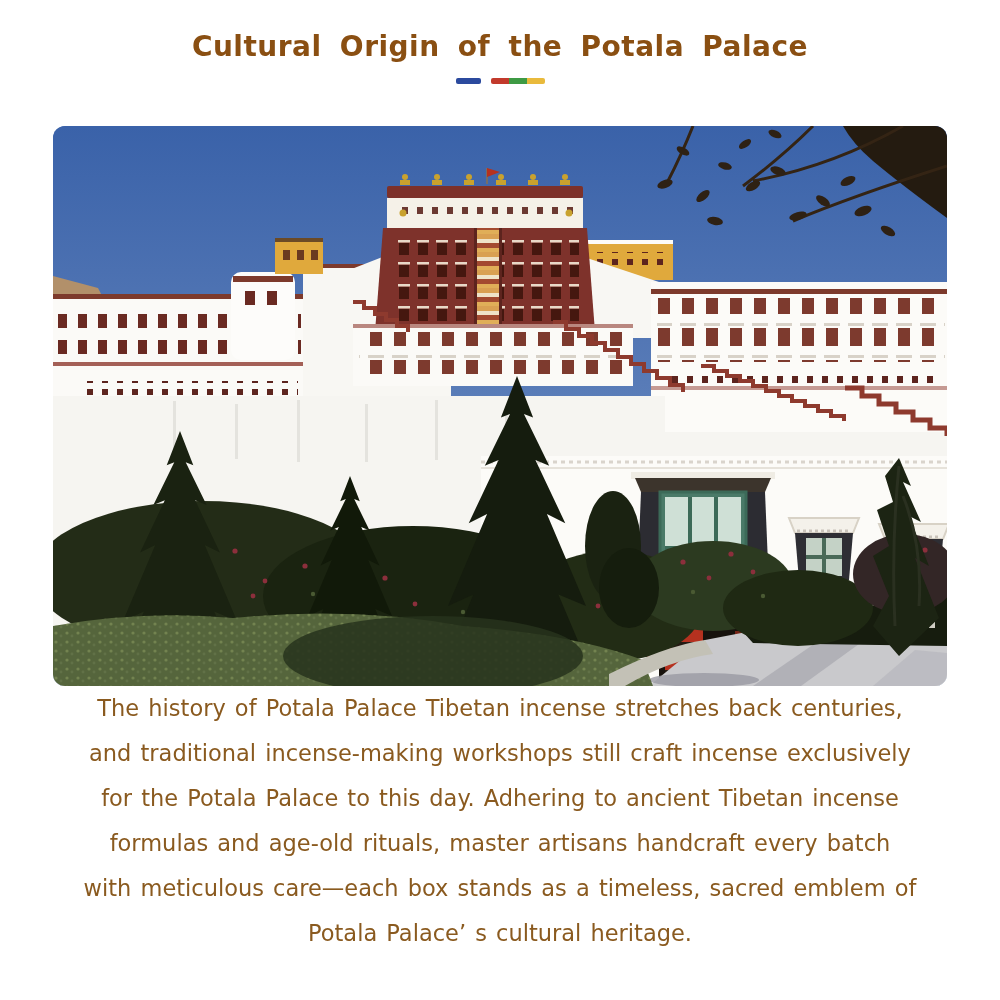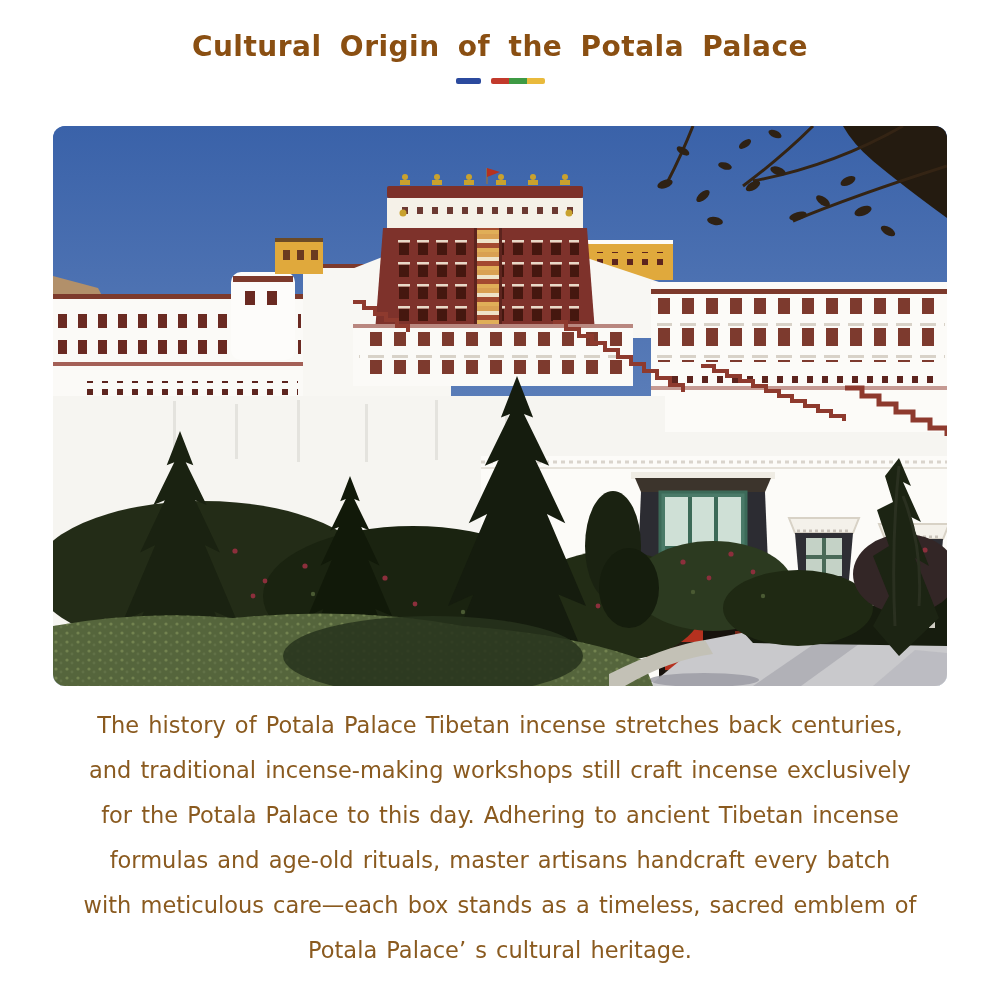--- a/index.html
+++ b/index.html
@@ -8,21 +8,21 @@
   .title{margin:0;font-size:28px;font-weight:700;color:#8a4f12;letter-spacing:.5px;word-spacing:8px;}
   .divider{margin-top:14px;display:flex;justify-content:center;align-items:center;gap:10px;height:7px;}
   .dash-blue{width:25px;height:6px;background:#2b4a9e;border-radius:2px;display:block;}
   .tri{display:flex;border-radius:2px;overflow:hidden;}
   .tri span{width:18px;height:6px;display:block;}
   .tri .seg-red{background:#c23a2c;}
   .tri .seg-green{background:#3e9a44;}
   .tri .seg-yellow{background:#e9ba3c;}
   .photo-wrap{width:894px;height:560px;margin:42px auto 0;border-radius:12px;overflow:hidden;position:relative;background:#6c8cc0;}
   .photo-wrap svg{display:block;width:100%;height:100%;}
-  .body-text{width:948px;margin:0 auto;padding-top:17px;font-size:22.5px;line-height:45px;color:#8a5a1f;text-align:center;white-space:pre-line;word-spacing:2px;}
+  .body-text{width:948px;margin:0 auto;padding-top:0;font-size:22.5px;line-height:45px;color:#8a5a1f;text-align:center;white-space:pre-line;word-spacing:2px;}
 </style>
 </head>
 <body>
 
 <div class="page">
 
   <div class="header">
     <h1 class="title">Cultural Origin of the Potala Palace</h1>
     <div class="divider">
       <span class="dash-blue"></span>

